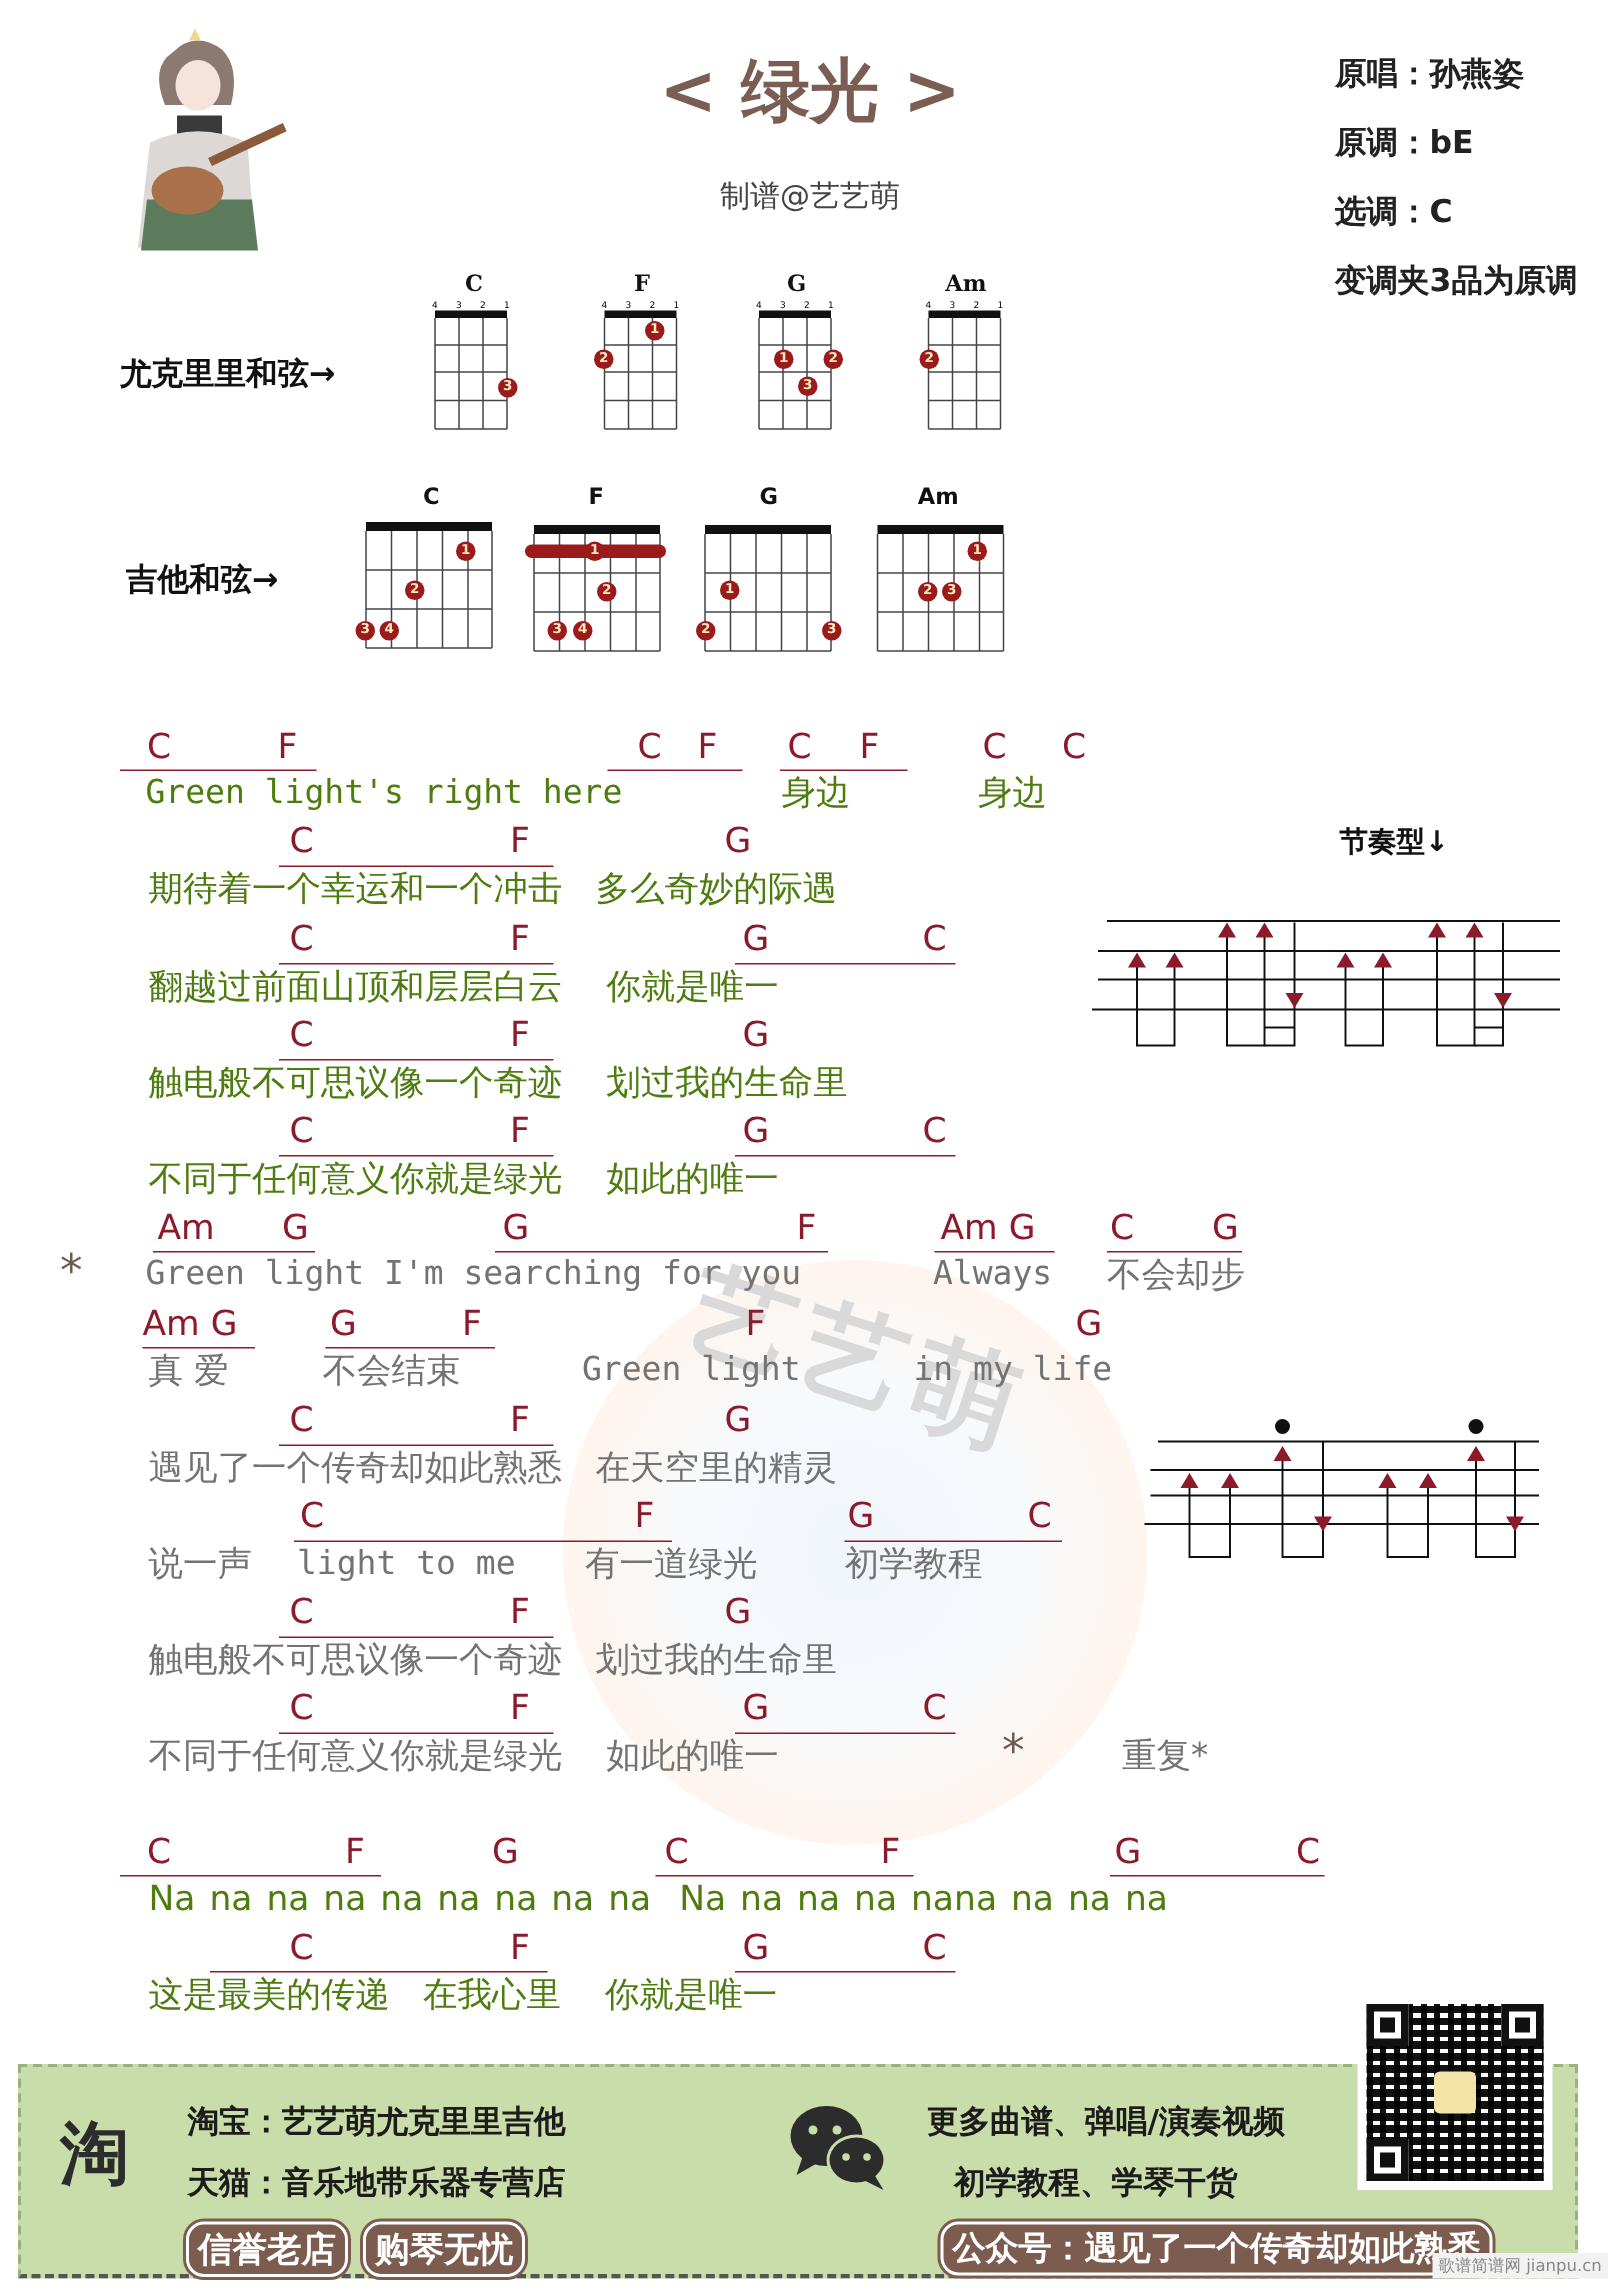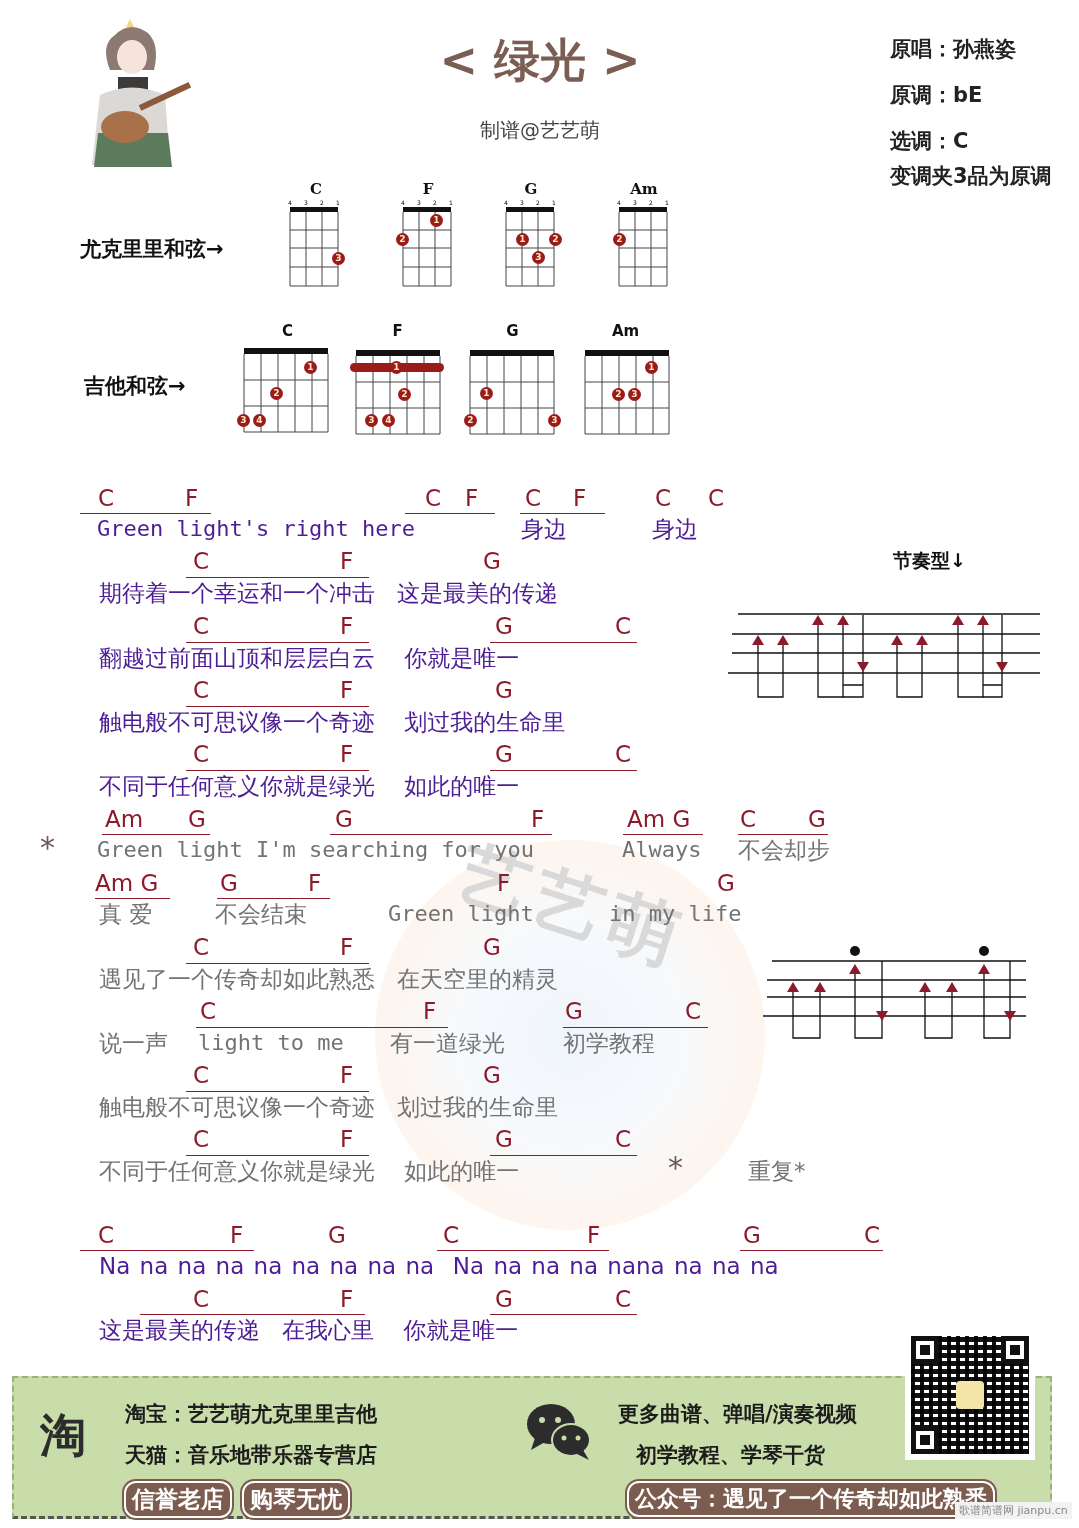--- a/index.html
+++ b/index.html
@@ -15,21 +15,21 @@
   
   .section-label { font-size: 21px; font-weight: bold; color: #111; }
   .chord-name { position: absolute; text-align: center; font-weight: bold; font-family: "DejaVu Serif", serif; font-size: 15px; color: #111; }
   .gchord-name { font-family: "DejaVu Sans", sans-serif; font-size: 15px; }
   .dot { position: absolute; width: 13px; height: 13px; border-radius: 50%; background: #9b1b1b; color: #ffe9c0; font-size: 9px; font-weight: bold; text-align: center; line-height: 13px; }
   .barre { position: absolute; height: 9px; border-radius: 5px; background: #9b1b1b; }
 
   
   .chord { position: absolute; font-family: "DejaVu Sans", sans-serif; font-size: 23px; color: #8b1a2b; line-height: 1; }
   .cline { position: absolute; height: 1px; background: #8b1a2b; }
-  .lyric { position: absolute; font-size: 23px; color: #4c1d95; white-space: pre; line-height: 1; }
+  .lyric { position: absolute; font-size: 23px; color: #4d7c0f; white-space: pre; line-height: 1; }
   .lyric.mono { font-family: "DejaVu Sans Mono", monospace; font-size: 22px; }
   .lyric.brown { color: #737373; }
   .star { position: absolute; font-size: 30px; color: #6e5a52; }
 
   
   .strum { position: absolute; }
 
   
   .watermark { left: 375px; top: 840px; width: 390px; height: 390px; border-radius: 50%; background: radial-gradient(circle, #eef4fb 0%, #f6f9fc 40%, #fdf4ec 70%, #fff 100%); opacity: 0.9; }
   .wm-text { position: absolute; left: 455px; top: 860px; font-size: 70px; font-weight: bold; color: #d9d9d9; transform: rotate(18deg); letter-spacing: 8px; }
@@ -65,21 +65,21 @@
     <ellipse cx="55" cy="112" rx="24" ry="16" fill="#a8714a"></ellipse>
     <rect x="70" y="90" width="55" height="6" fill="#8a5a3a" transform="rotate(-25 70 93)"></rect>
     <path d="M60 4 L64 12 L56 12Z" fill="#f0d88a"></path>
   </svg>
 </div>
 <div class="abs title-wrap">&lt; 绿光 &gt;</div>
 <div class="abs subtitle">制谱@艺艺萌</div>
 <div class="abs meta" style="top:35px">原唱：孙燕姿</div>
 <div class="abs meta" style="top:81px">原调：bE</div>
 <div class="abs meta" style="top:127px">选调：C</div>
-<div class="abs meta" style="top:162px">变调夹3品为原调</div>
+<div class="abs meta" style="top:173px">变调夹3品为原调</div>
 
 <div class="abs section-label" style="left:80px;top:235px">尤克里里和弦→</div>
 
 <div>
   <div class="chord-name" style="left:290px;top:180px;width:52px">C</div>
   <svg class="abs" style="left:285px;top:198px" width="60" height="92">
     <text x="3" y="7" font-size="6">4</text>
       <text x="19" y="7" font-size="6">3</text>
       <text x="35" y="7" font-size="6">2</text>
       <text x="51" y="7" font-size="6">1</text>
@@ -327,21 +327,21 @@
   <div class="lyric mono" style="left:97px;top:518px">Green light's right here</div>
   <div class="lyric" style="left:521px;top:518px">身边</div>
   <div class="lyric" style="left:652px;top:518px">身边</div>
 </div>
 
 <div>
   <div class="chord" style="left:193px;top:550px">C</div>
   <div class="chord" style="left:340px;top:550px">F</div>
   <div class="cline" style="left:186px;top:577px;width:183px"></div>
   <div class="chord" style="left:483px;top:550px">G</div>
-  <div class="lyric" style="left:99px;top:582px">期待着一个幸运和一个冲击   这是最美的传递</div>
+  <div class="lyric" style="left:99px;top:582px">期待着一个幸运和一个冲击   多么奇妙的际遇</div>
 </div>
 
 <div>
   <div class="chord" style="left:193px;top:615px">C</div>
   <div class="chord" style="left:340px;top:615px">F</div>
   <div class="cline" style="left:186px;top:642px;width:183px"></div>
   <div class="chord" style="left:495px;top:615px">G</div>
   <div class="chord" style="left:615px;top:615px">C</div>
   <div class="cline" style="left:490px;top:642px;width:147px"></div>
   <div class="lyric" style="left:99px;top:647px">翻越过前面山顶和层层白云    你就是唯一</div>

